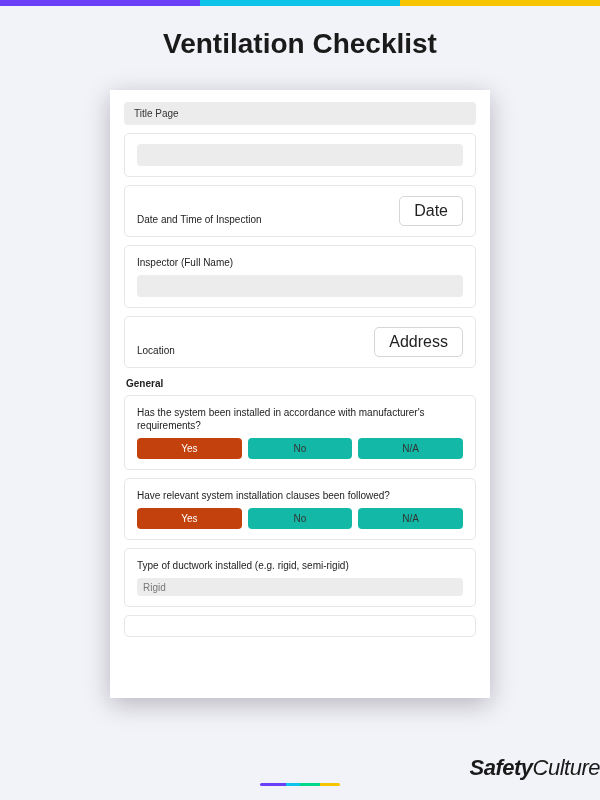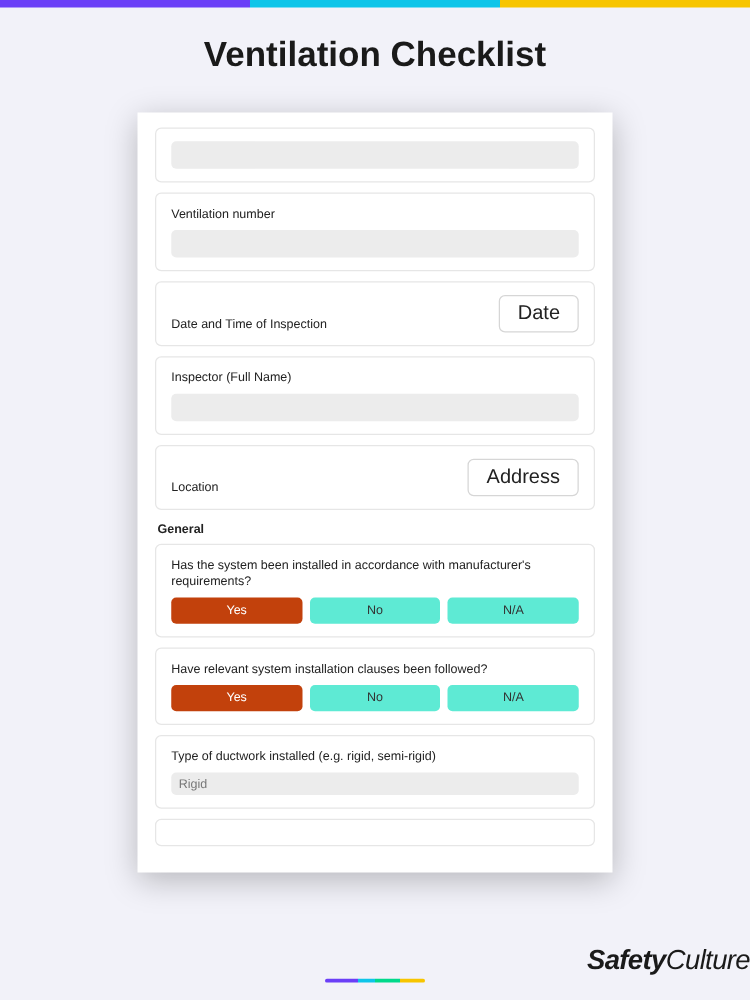--- a/index.html
+++ b/index.html
@@ -13,50 +13,47 @@
 .section-bar{background:#ececec;border-radius:4px;padding:6px 10px;font-size:10px;color:#333;margin-bottom:8px;}
 .section-label{font-size:10px;font-weight:700;color:#222;margin:10px 0 6px 2px;}
 .card{border:1px solid #e6e6e6;border-radius:5px;padding:10px 12px;margin-bottom:8px;}
 .card-label{font-size:10px;color:#222;margin-bottom:6px;line-height:1.3;}
 .card-row{display:flex;justify-content:space-between;align-items:flex-end;}
 .card-row .card-label{margin-bottom:0;}
 .text-input{background:#ececec;border:none;border-radius:4px;height:18px;width:100%;padding:0 6px;font-size:10px;color:#555;}
 .text-input.tall{height:22px;}
 .pill-btn{background:#fff;border:1px solid #d6d6d6;border-radius:5px;font-size:16px;color:#222;padding:5px 14px;cursor:pointer;}
 .radio-row{display:flex;gap:6px;margin-top:2px;}
-.radio-btn{flex:1;text-align:center;font-size:10px;padding:5px 0;border-radius:4px;background:#5eead4;color:#333;cursor:pointer;}
+.radio-btn{flex:1;text-align:center;font-size:10px;padding:5px 0;border-radius:4px;background:#14b8a6;color:#333;cursor:pointer;}
 .radio-btn.selected{background:#c2410c;color:#fff;}
 .value-text{font-size:10px;color:#777;}
 .footer-logo{position:absolute;bottom:14px;left:0;right:0;text-align:right;}
 .logo-main{font-size:22px;font-weight:800;color:#1a1a1a;font-style:italic;letter-spacing:-0.5px;}
 .logo-main .light{font-weight:400;}
 .logo-underline{width:80px;height:3px;margin:2px auto 0 auto;background:linear-gradient(90deg,#6b3ff7 0%,#6b3ff7 33%,#0ec5e9 33%,#0ec5e9 50%,#00d98b 50%,#00d98b 75%,#f7c500 75%,#f7c500 100%);border-radius:2px;}
 </style>
 </head>
 <body>
 
 <div class="top-stripe">
   <div class="stripe-1"></div>
   <div class="stripe-2"></div>
   <div class="stripe-3"></div>
 </div>
 
 <h1 class="page-title">Ventilation Checklist</h1>
 
 <div class="sheet">
 
+  <div class="section-bar">Title Page</div>
 
   <div class="card">
     <input class="text-input tall" value="" style="">
   </div>
 
-  <div class="card">
-    <div class="card-label">Ventilation number</div>
-    <input class="text-input tall" value="" style="">
-  </div>
 
   <div class="card">
     <div class="card-row">
       <div class="card-label">Date and Time of Inspection</div>
       <button class="pill-btn">Date</button>
     </div>
   </div>
 
   <div class="card">
     <div class="card-label">Inspector (Full Name)</div>

